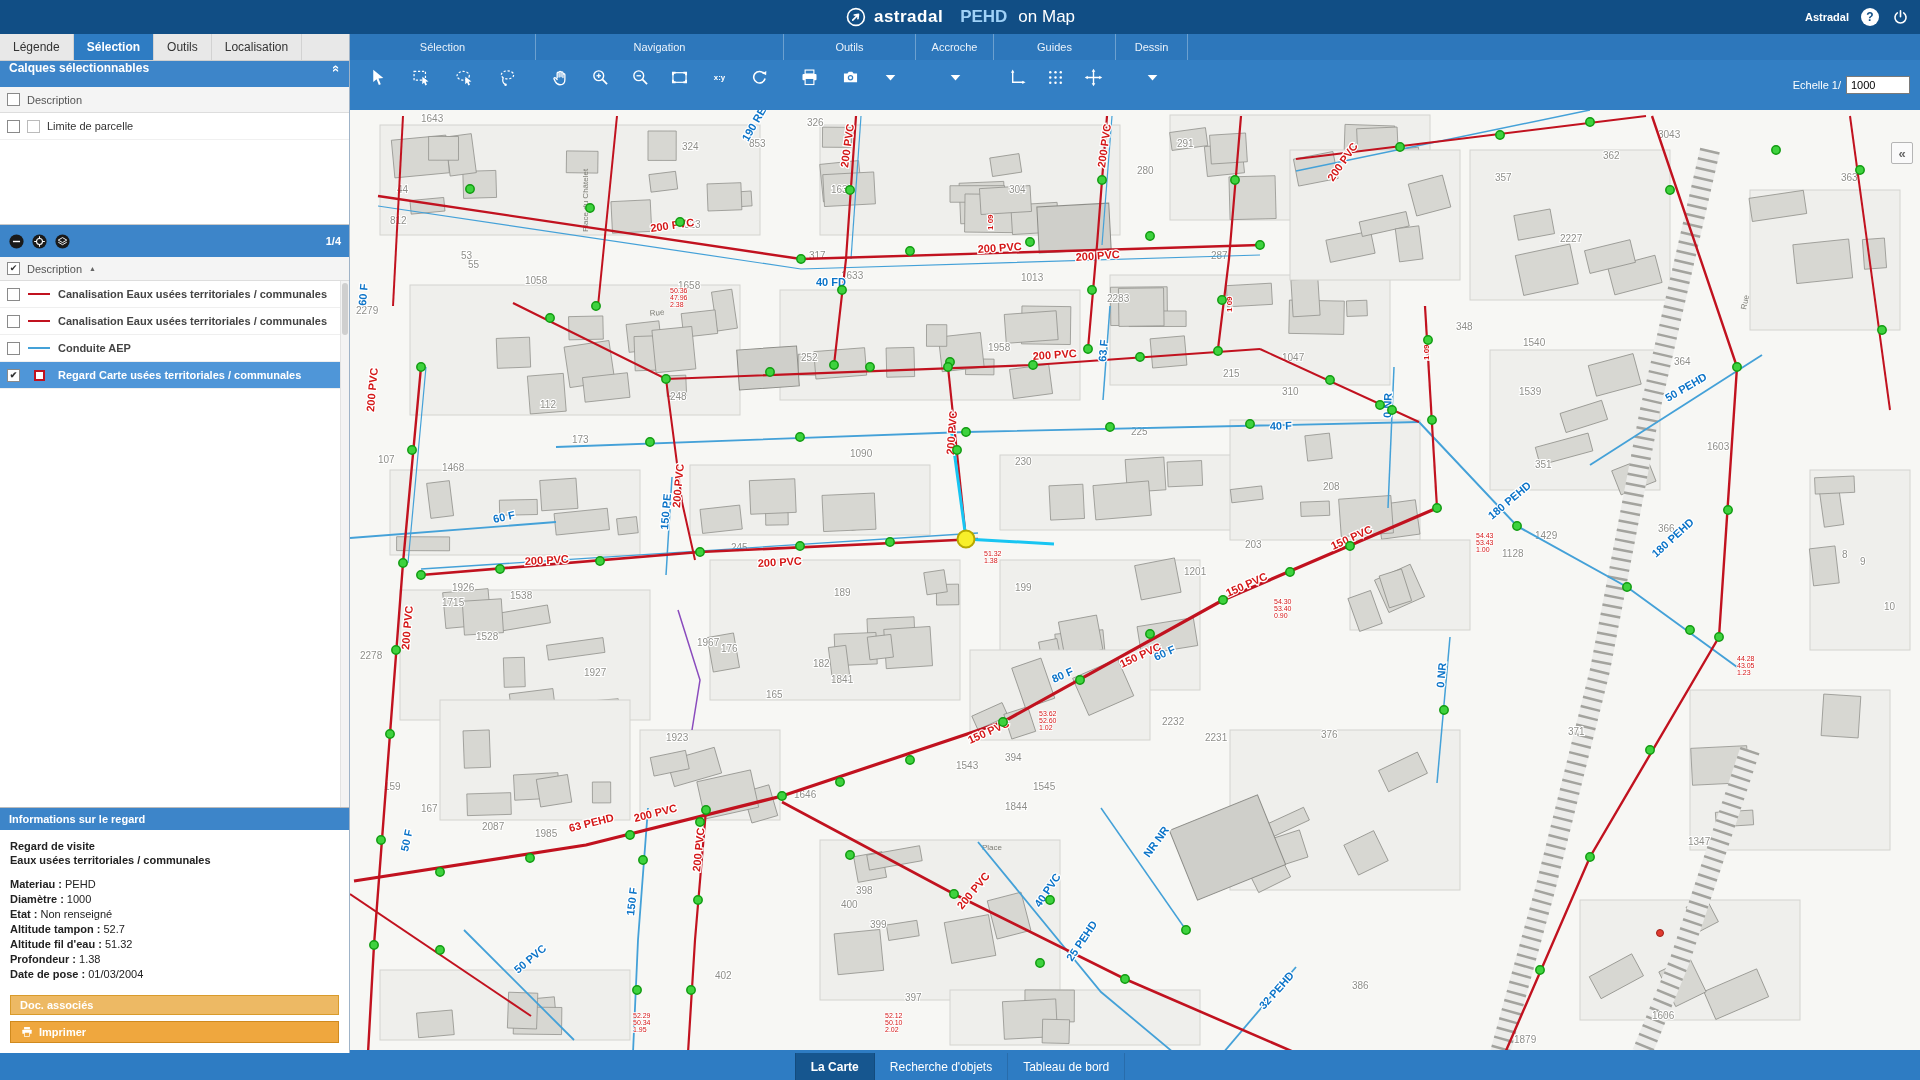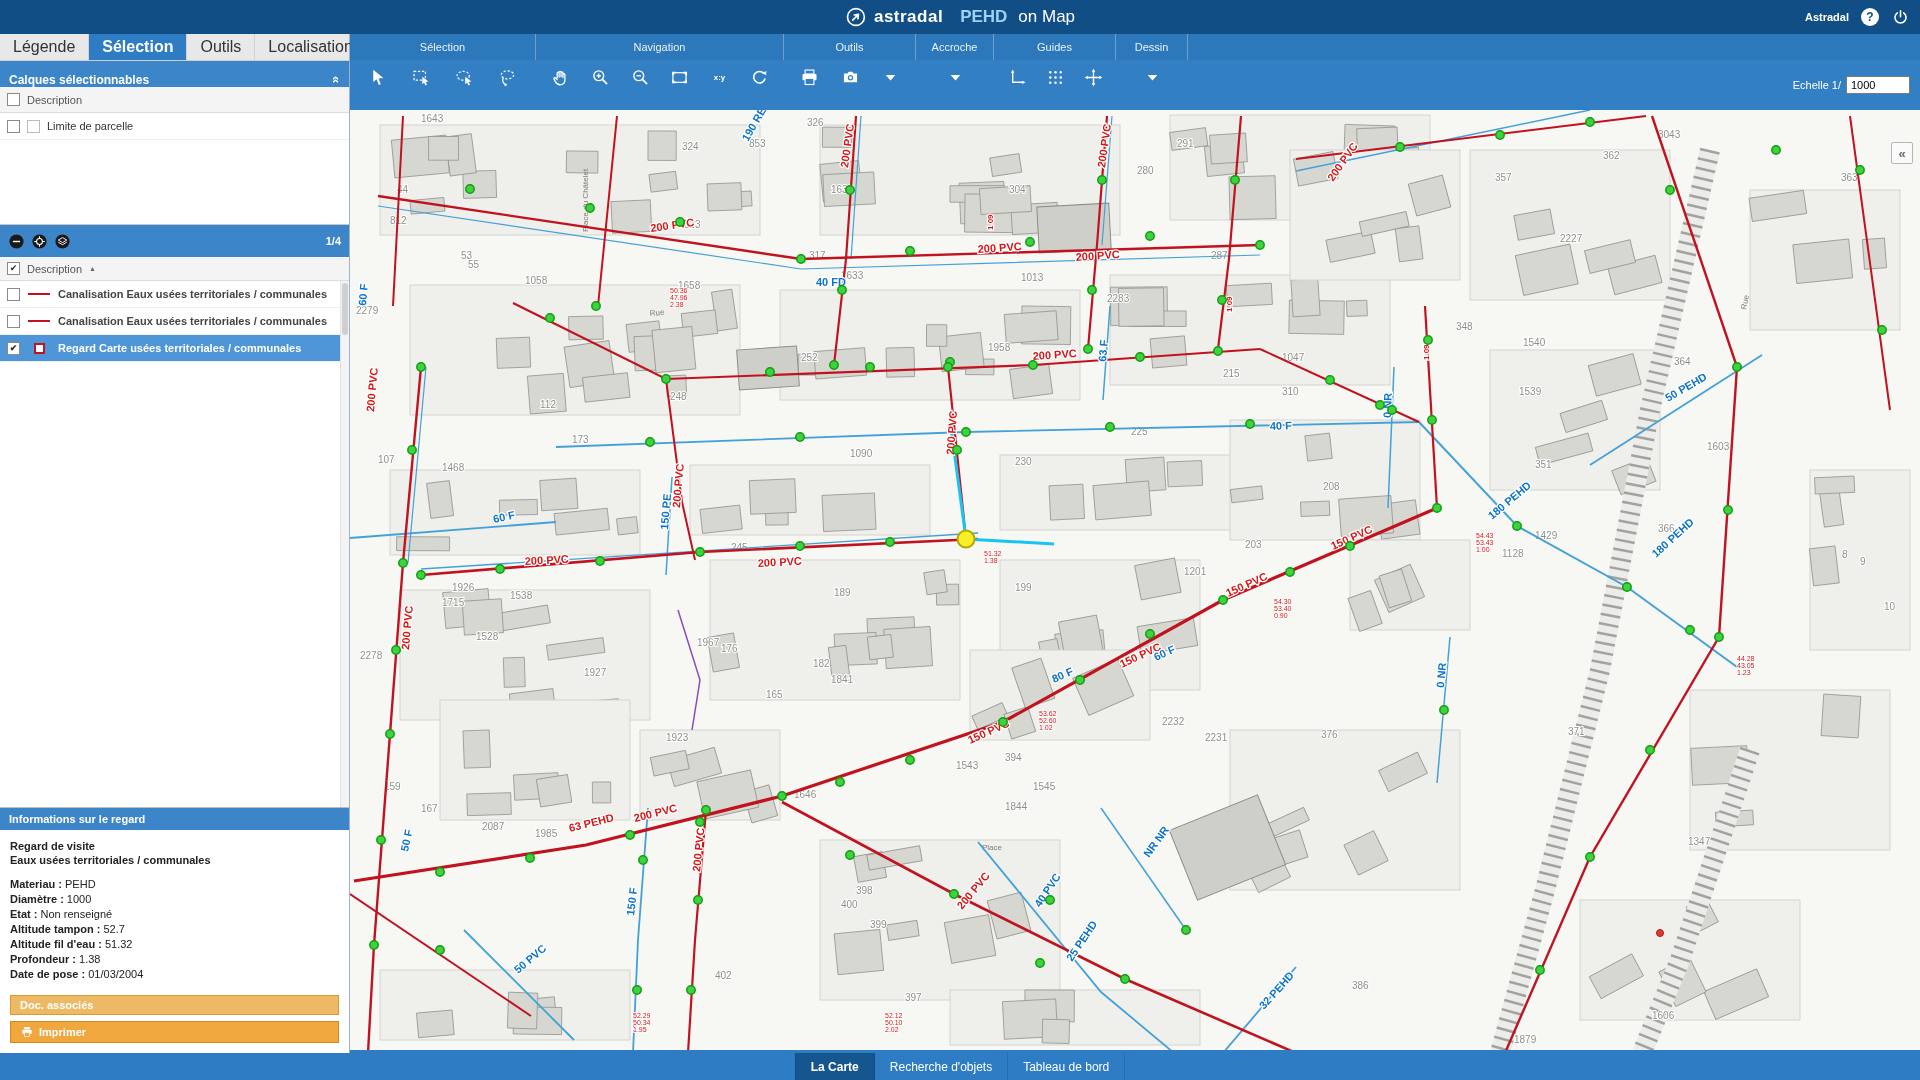--- a/index.html
+++ b/index.html
@@ -17,23 +17,23 @@
   .user-name { font-size:11px; font-weight:bold; }
   .help-circle { width:18px; height:18px; border-radius:50%; background:#fff; color:#114e85; font-weight:bold; font-size:12px; display:flex; align-items:center; justify-content:center; cursor:pointer; }
   .power-btn svg { width:19px; height:19px; display:block; cursor:pointer; }
 
   
   .main { flex:1; display:flex; min-height:0; }
 
   
   .sidebar { width:350px; flex:none; display:flex; flex-direction:column; background:#fff; border-right:1px solid #9fb3c8; }
   .side-tabs { display:flex; height:27px; background:#e8e8e8; border-bottom:1px solid #cfcfcf; flex:none; }
-  .side-tab { padding:0 13px; display:flex; align-items:center; font-size:16px; color:#333; border-right:1px solid #d2d2d2; cursor:pointer; }
+  .side-tab { padding:0 13px; display:flex; align-items:center; font-size:12px; color:#333; border-right:1px solid #d2d2d2; cursor:pointer; }
   .side-tab.active { background:#2e7cc3; color:#fff; font-weight:bold; }
-  .phead { height:26px; background:#3d85c9; color:#fff; font-weight:bold; font-size:12px; display:flex; align-items:flex-end; justify-content:space-between; padding:0 9px; flex:none; }
+  .phead { height:26px; background:#3d85c9; color:#fff; font-weight:bold; font-size:12px; display:flex; align-items:flex-start; justify-content:space-between; padding:0 9px; flex:none; }
   .chev { transform:rotate(90deg); font-size:13px; cursor:pointer; display:inline-block; }
   .calques-box { height:138px; flex:none; border-bottom:1px solid #c9c9c9; background:#fff; }
   .trow-head { height:26px; background:#f4f4f4; border-bottom:1px solid #ddd; display:flex; align-items:center; gap:7px; padding:0 7px; font-size:11px; color:#555; }
   .trow { height:27px; display:flex; align-items:center; gap:7px; padding:0 7px; font-size:11px; font-weight:normal; color:#333; border-bottom:1px solid #f0f0f0; }
   .cb { width:13px; height:13px; border:1px solid #8a8a8a; background:#fff; font-size:9px; line-height:11px; text-align:center; color:#333; flex:none; display:inline-block; cursor:pointer; }
   .swatch-empty { width:13px; height:13px; border:1px solid #bbb; background:#fff; flex:none; }
 
   .layers-bar { height:26px; background:#3d85c9; display:flex; align-items:center; gap:8px; padding:16px 8px; flex:none; }
   .circle-btn { width:17px; height:17px; display:inline-block; cursor:pointer; }
   .circle-btn svg { width:17px; height:17px; display:block; }
@@ -183,20 +183,27 @@
                 <span class="swatch-line" style="border-top-color:#c1121f"></span>
               </span>
               <span>Canalisation Eaux usées territoriales / communales</span>
             </div>
             <div class="layer-row">
               <span class="cb"></span>
               <span class="swatch">
                 <span class="swatch-line" style="border-top-color:#c1121f"></span>
               </span>
               <span>Canalisation Eaux usées territoriales / communales</span>
+            </div>
+            <div class="layer-row">
+              <span class="cb"></span>
+              <span class="swatch">
+                <span class="swatch-line" style="border-top-color:#44a1d8"></span>
+              </span>
+              <span>Conduite AEP</span>
             </div>
             <div class="layer-row selected">
               <span class="cb">✔</span>
               <span class="swatch">
                 <span class="swatch-square" style="border-color:#c1121f"></span>
               </span>
               <span>Regard Carte usées territoriales / communales</span>
             </div>
           </div>
         <div class="scrollbar">

